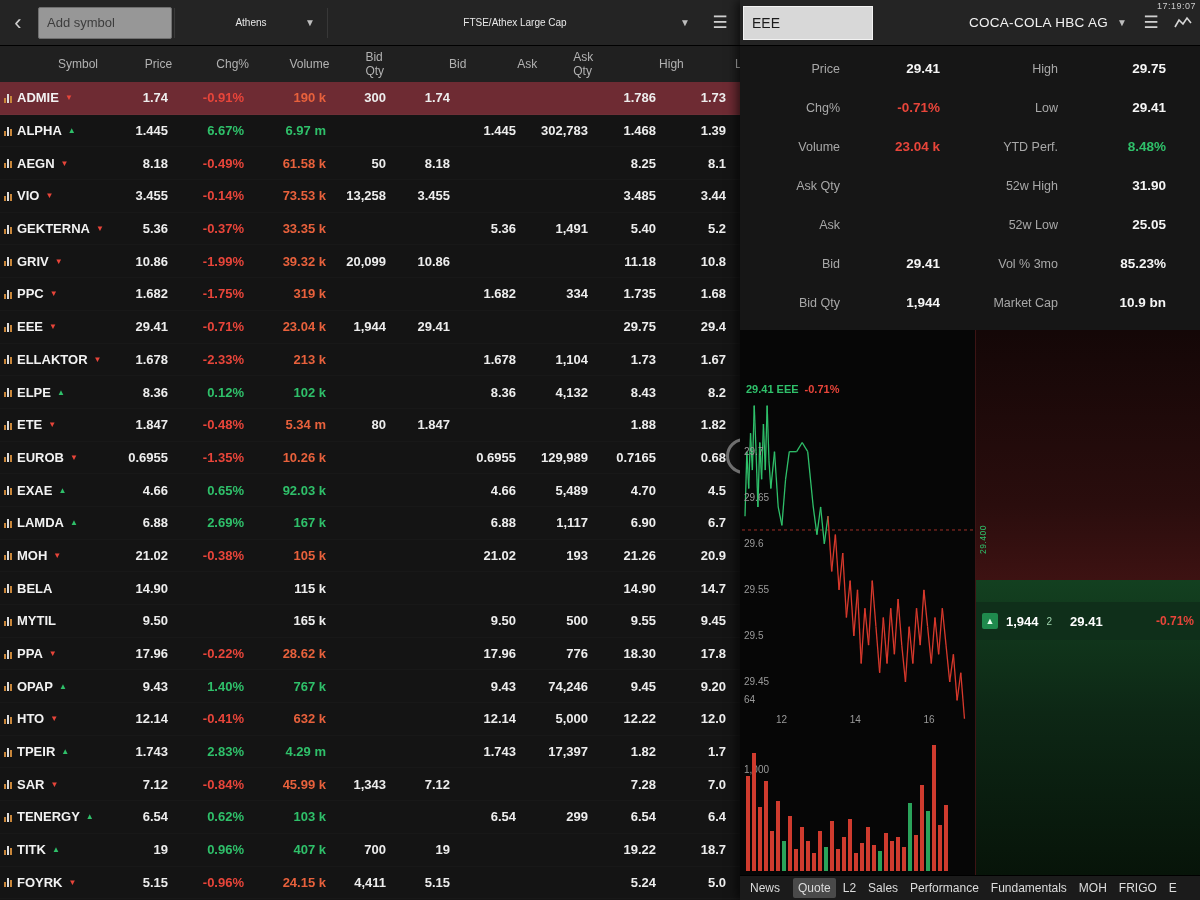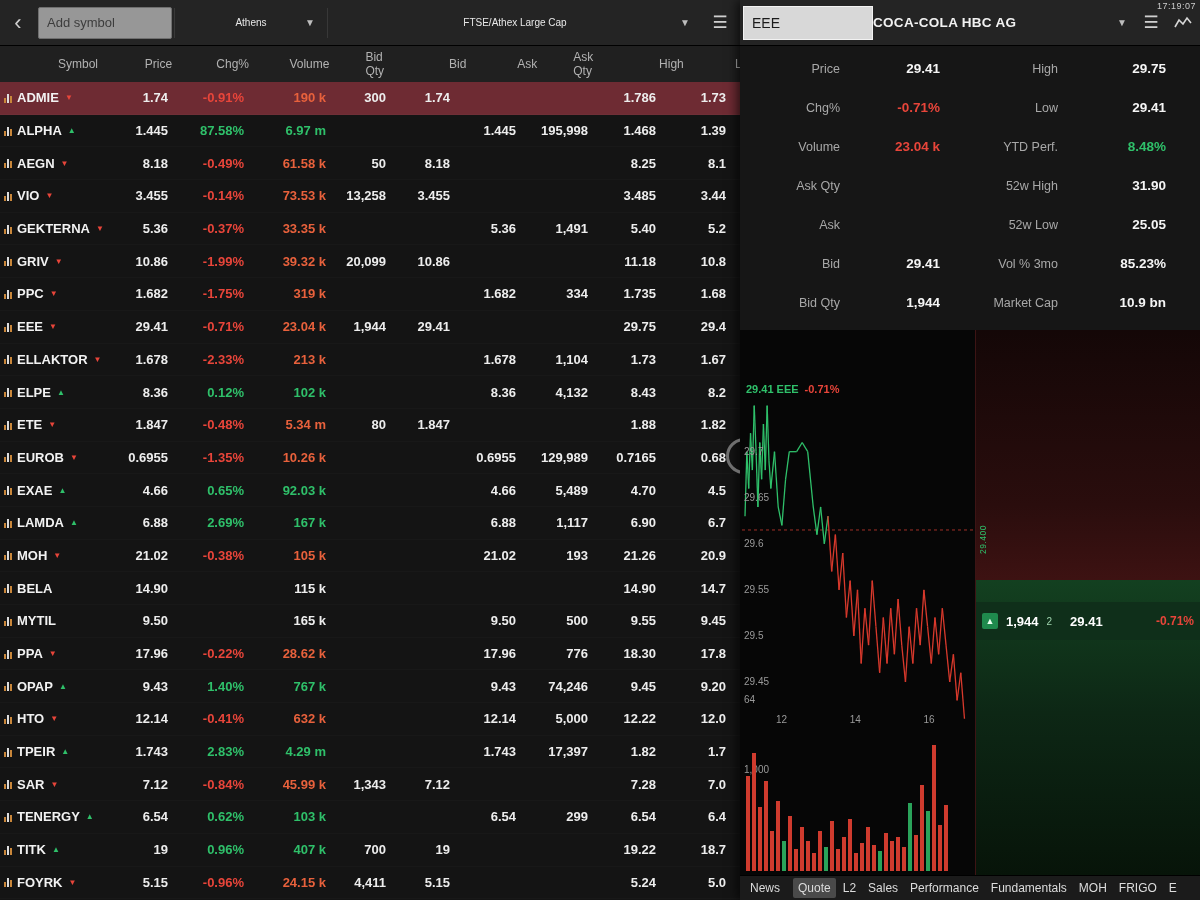--- a/index.html
+++ b/index.html
@@ -44,21 +44,21 @@
   .dir.up{color:#2fc06a;}.dir.down{color:#e8453a;}
   .chg.up{color:#2fc06a;}.chg.down{color:#e8453a;}
   .vol.up{color:#2fc06a;}.vol.down{color:#e8613c;}
 
   
   .panel{position:absolute;left:740px;top:0;width:460px;height:900px;background:#161616;z-index:5;
          box-shadow:-3px 0 10px rgba(0,0,0,.65);}
   .panel-header{height:45px;background:#242424;display:flex;align-items:center;border-bottom:1px solid #000;}
   .sym-input{width:112px;height:32px;margin-left:3px;background:#d8d8d8;border:1px solid #f2f2f2;
              color:#1c1c1c;font-size:14px;padding:0 8px;font-family:inherit;}
-  .company{flex:1;text-align:left;font-size:13.5px;font-weight:700;color:#f2f2f2;letter-spacing:.3px;white-space:nowrap;overflow:hidden;}
+  .company{flex:1;text-align:right;font-size:13.5px;font-weight:400;color:#f2f2f2;letter-spacing:.3px;white-space:nowrap;overflow:hidden;}
   .ph-caret{width:28px;text-align:center;font-size:10px;color:#bdbdbd;cursor:pointer;}
   .ph-menu{width:30px;text-align:center;font-size:17px;color:#cfcfcf;cursor:pointer;}
   .ph-chart{width:34px;display:flex;align-items:center;justify-content:center;cursor:pointer;}
 
   .quote{position:absolute;left:0;top:45px;width:460px;height:285px;display:grid;grid-template-columns:1fr 1fr;padding-top:4px;box-sizing:border-box;}
   .qcol{display:flex;flex-direction:column;}
   .qrow{display:flex;align-items:center;height:39px;padding:0 0 0 10px;}
   .qlabel{width:90px;text-align:right;font-size:12.5px;color:#a8a8a8;white-space:nowrap;}
   .qvalue{flex:1;text-align:right;font-size:13.5px;font-weight:700;color:#f5f5f5;padding-right:30px;white-space:nowrap;}
   .qcol.right .qlabel{width:78px;}
@@ -165,26 +165,26 @@
         <div class="cell c0 sym">
           <span class="inst-icon">
             <i></i>
             <i></i>
             <i></i>
           </span>
           <span class="sname">ALPHA</span>
           <span class="dir up">▲</span>
         </div>
         <div class="cell c1">1.445</div>
-        <div class="cell c2 chg up">87.58%</div>
+        <div class="cell c2 chg up">6.67%</div>
         <div class="cell c3 vol up">6.97 m</div>
         <div class="cell c4"></div>
         <div class="cell c5"></div>
         <div class="cell c6">1.445</div>
-        <div class="cell c7">195,998</div>
+        <div class="cell c7">302,783</div>
         <div class="cell c8">1.468</div>
         <div class="cell c9">1.39</div>
       </div>
       <div class="trow">
         <div class="cell c0 sym">
           <span class="inst-icon">
             <i></i>
             <i></i>
             <i></i>
           </span>

